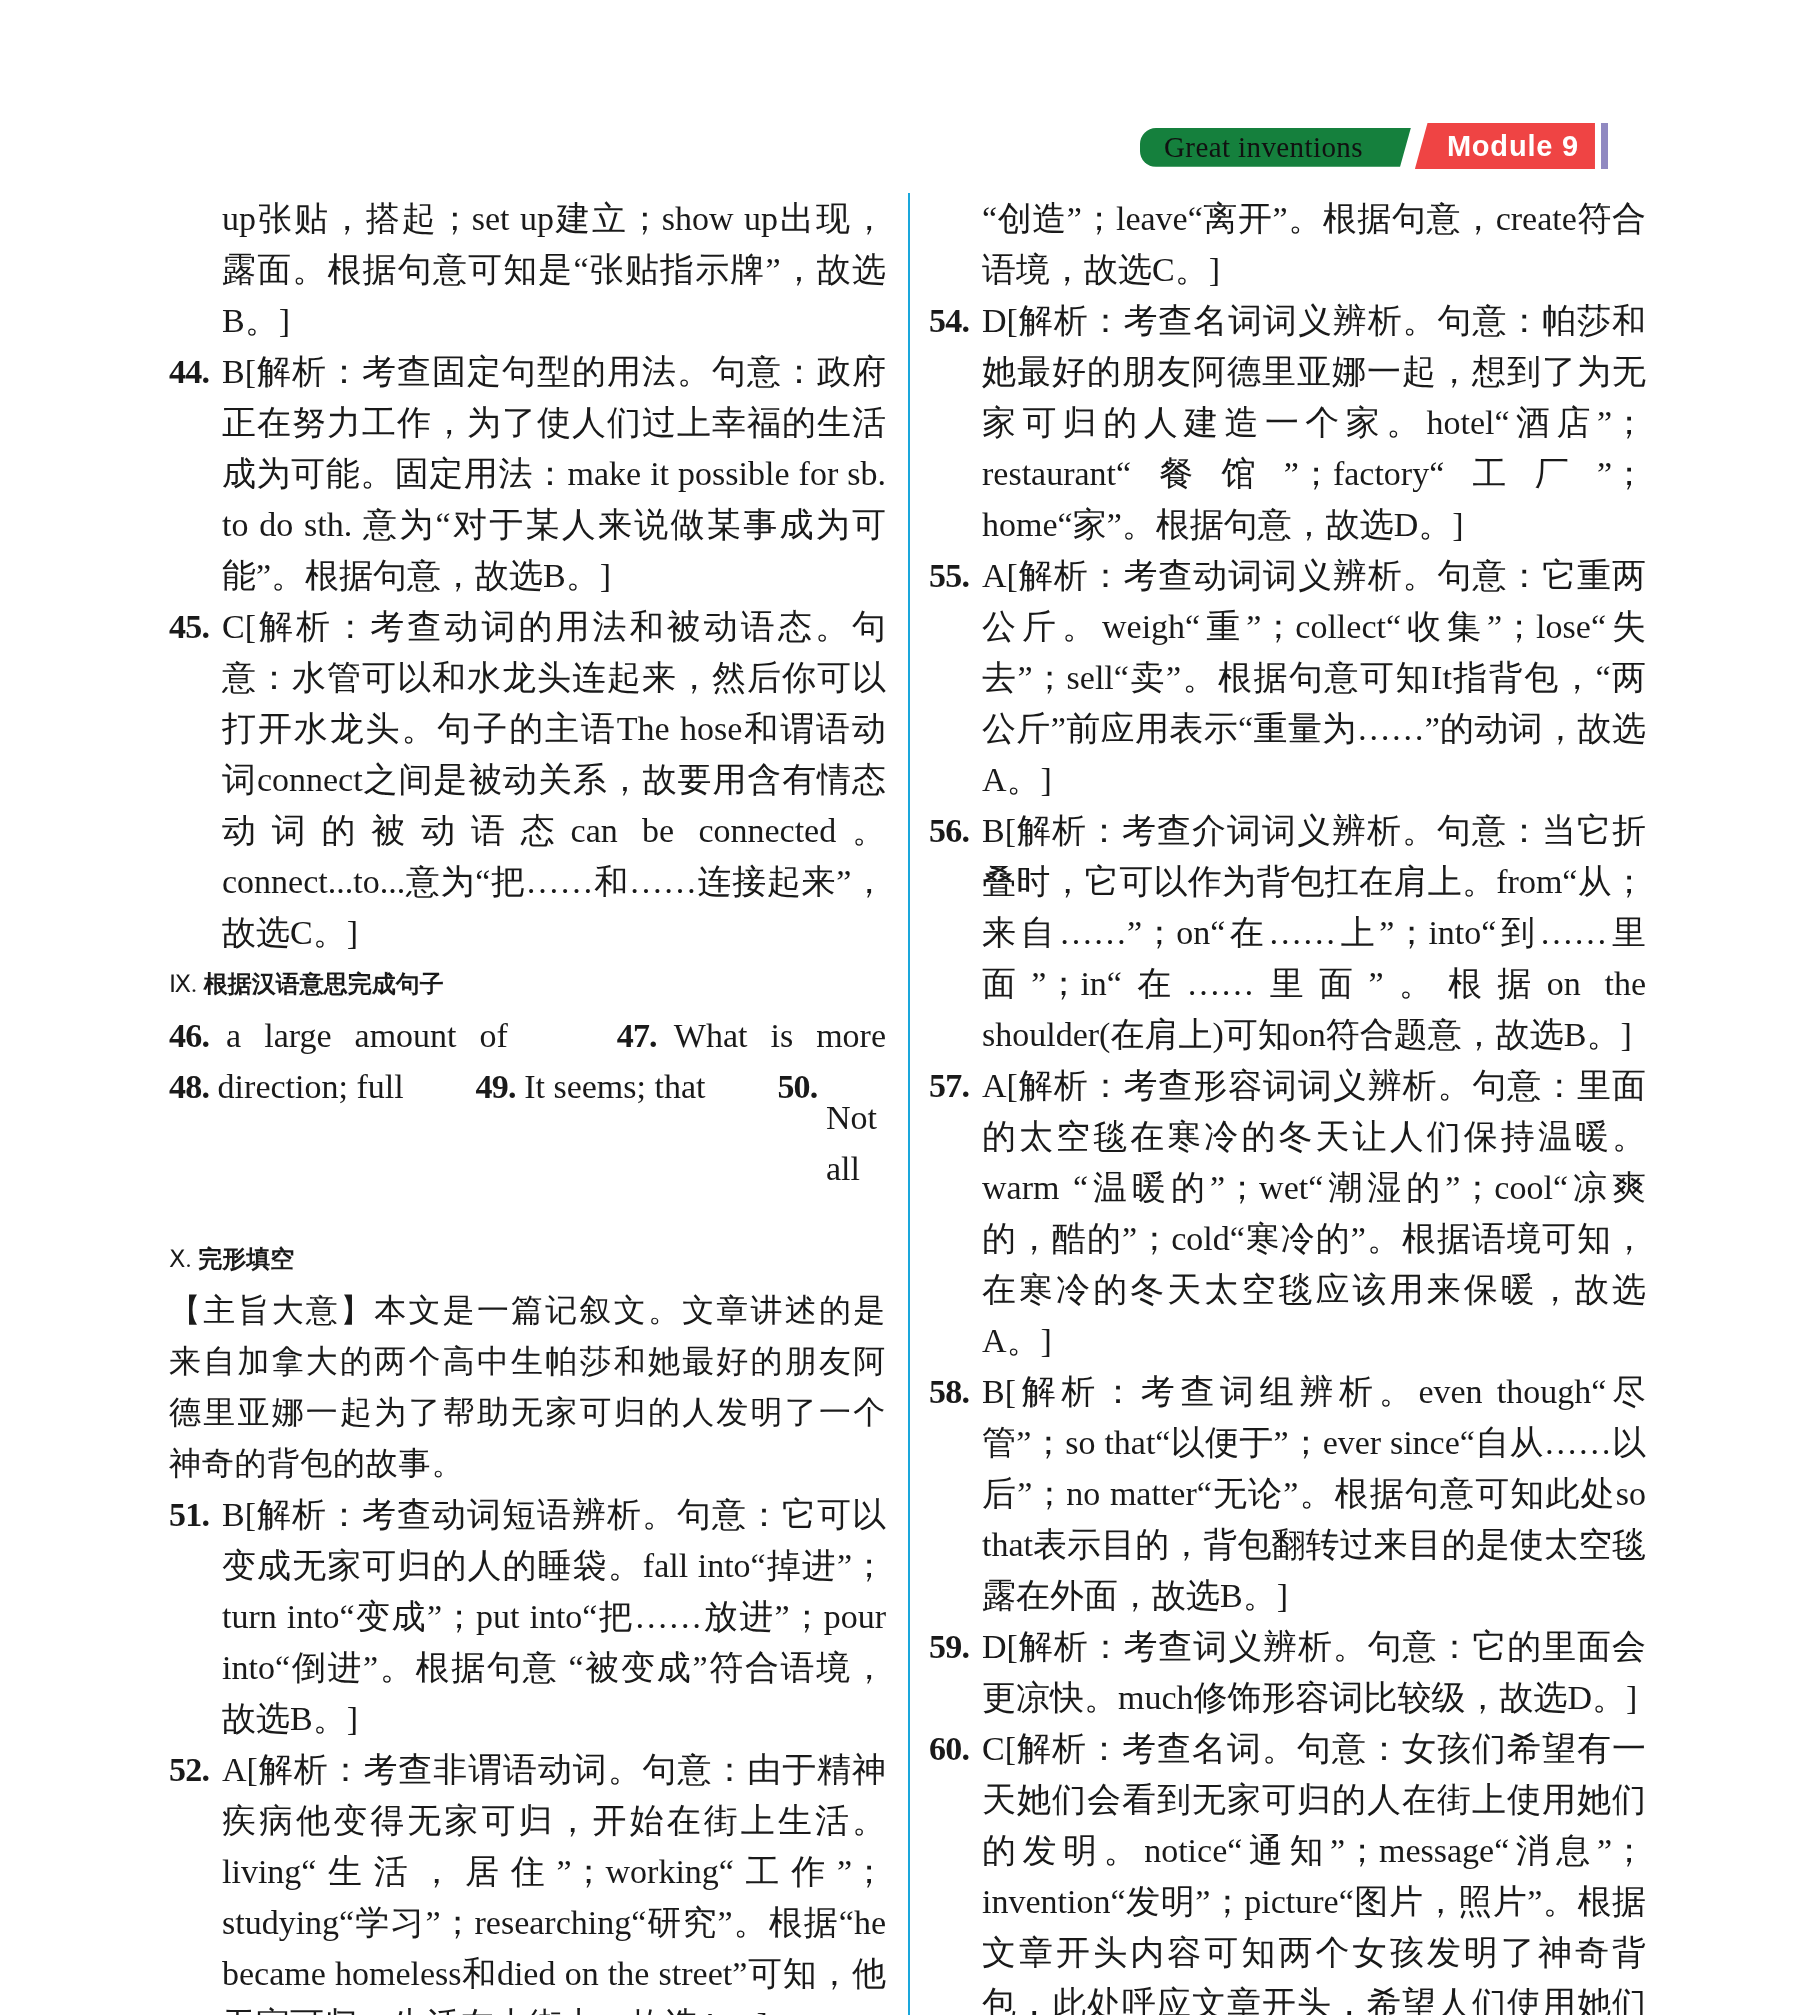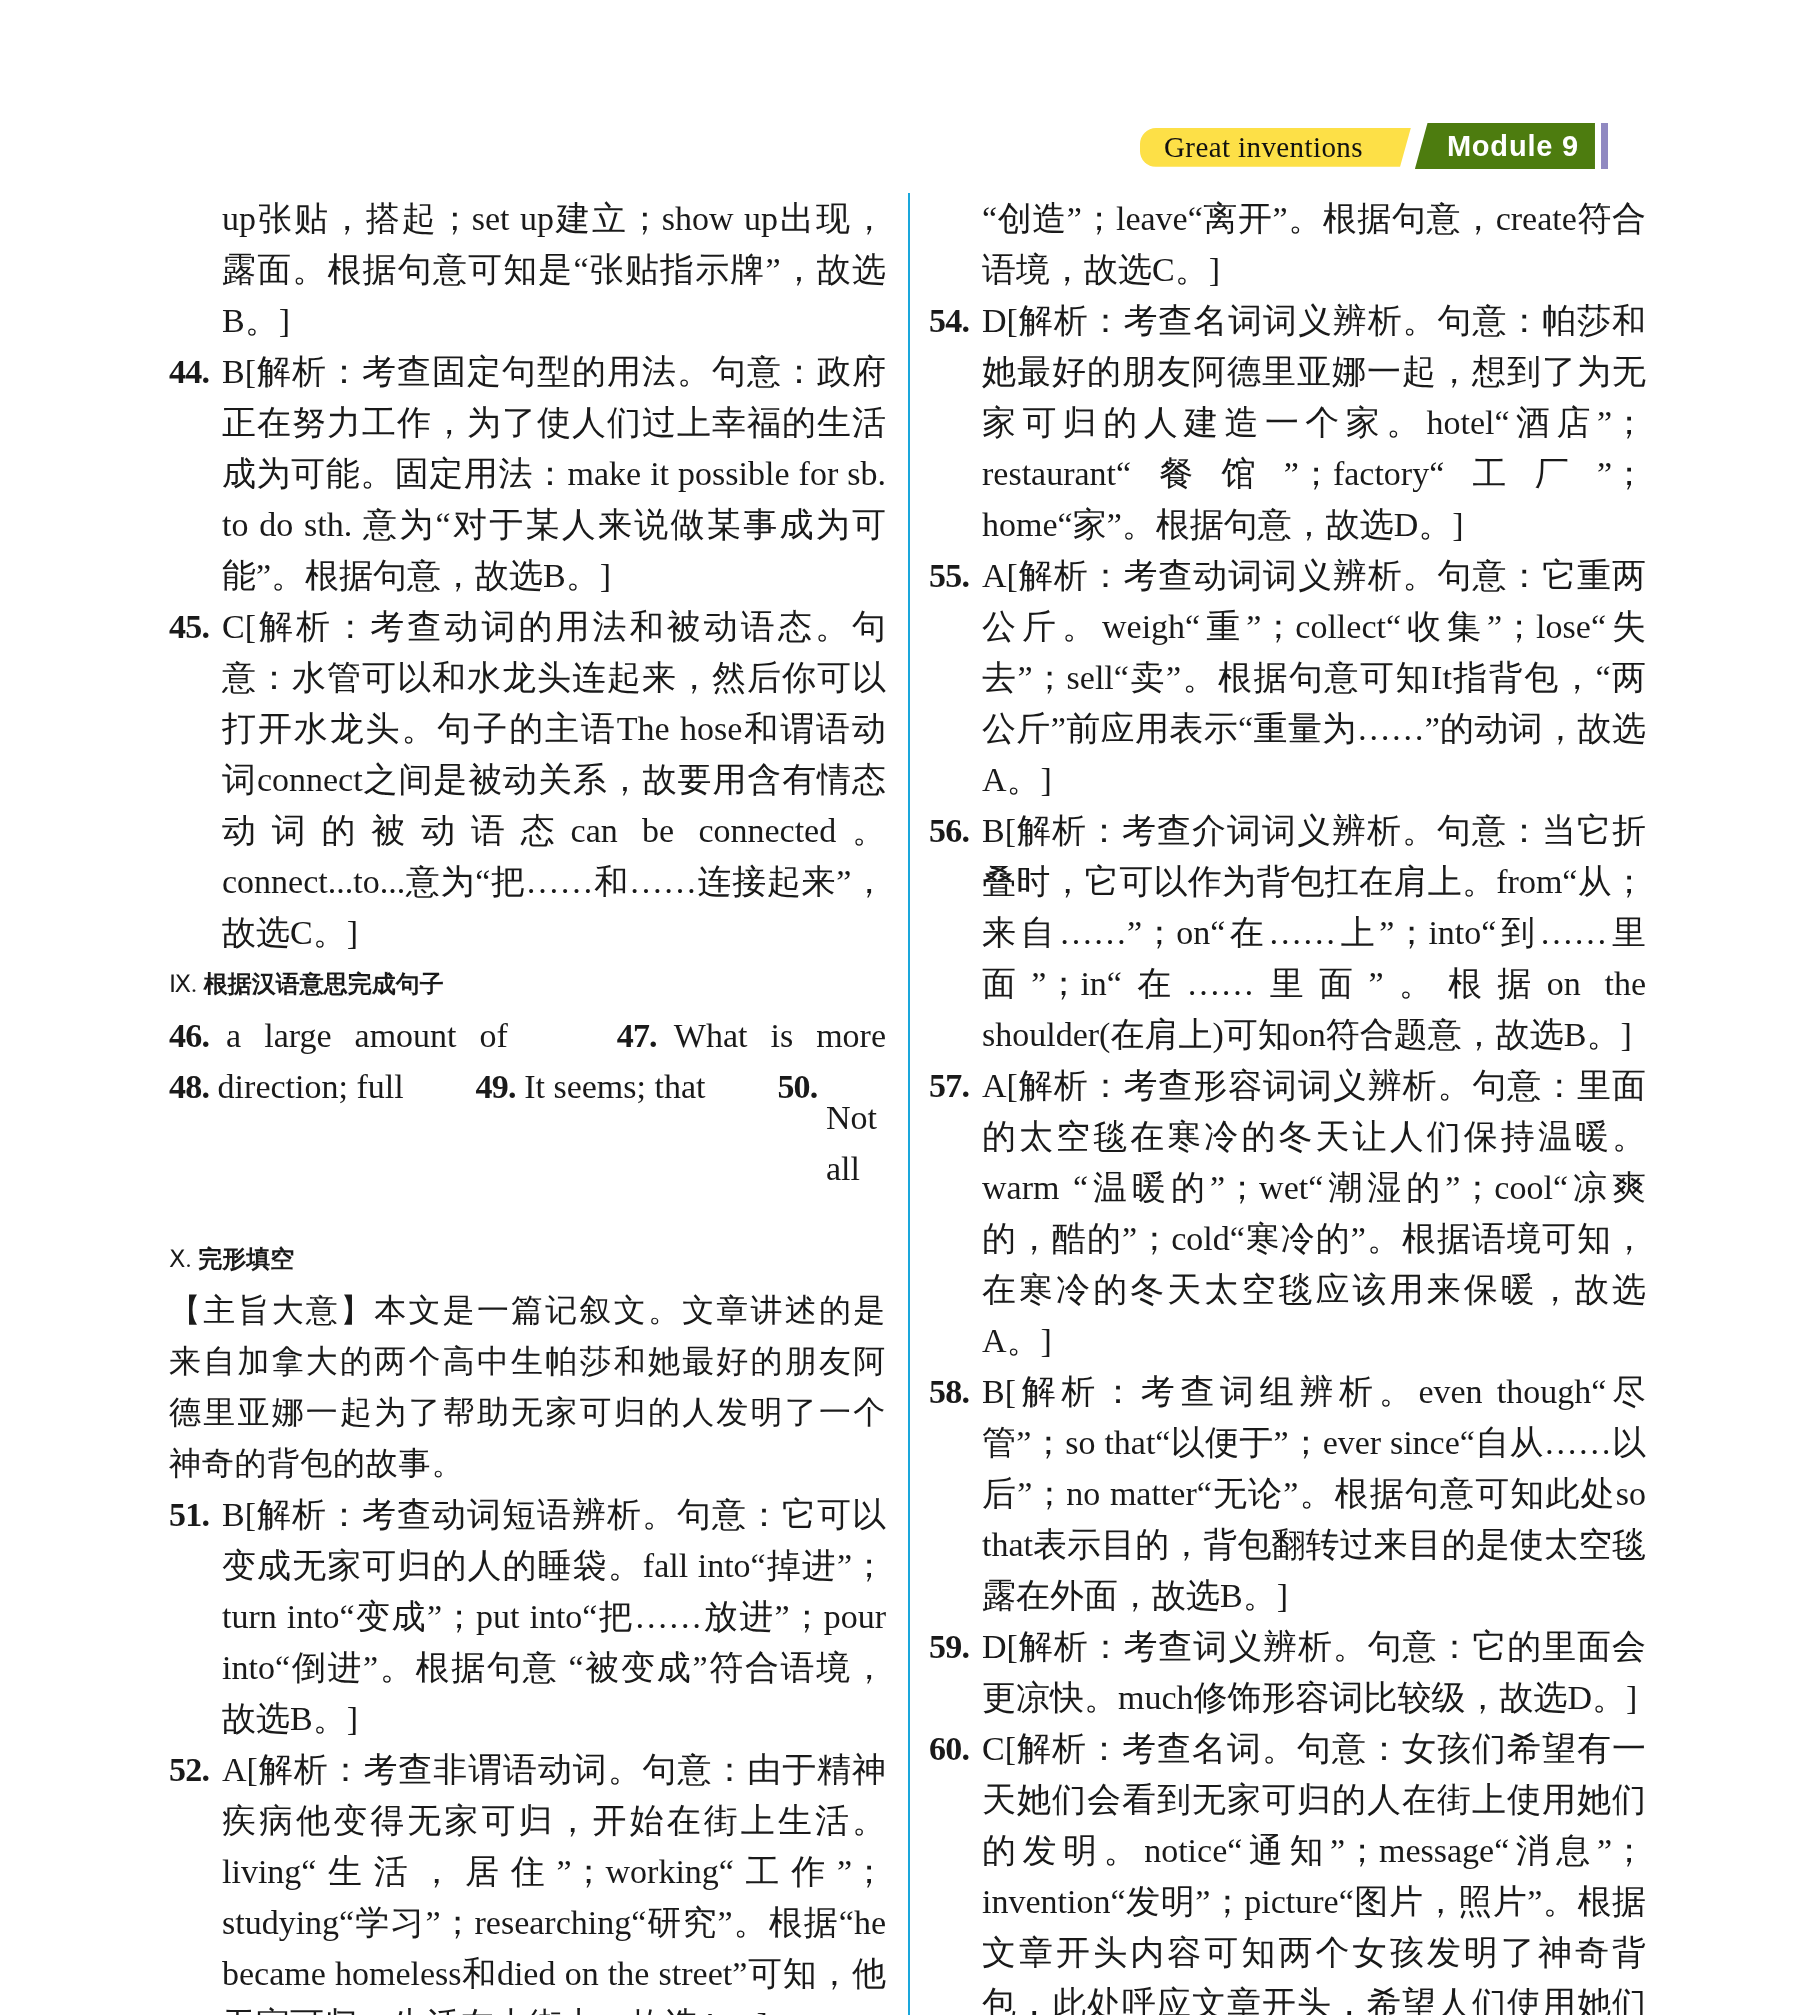--- a/index.html
+++ b/index.html
@@ -1,22 +1,22 @@
 <!DOCTYPE html>
 <html style="font-size:6.4px"><head>
 <meta charset="utf-8">
 <style>
   html, body { margin: 0; padding: 0; background: #ffffff; }
   body { width: 1818px; height: 2532px; position: relative; overflow: hidden;
          font-family: "Liberation Serif", "DejaVu Serif", serif; color: #1a1a1a; }
   .header { position: absolute; top: 123px; left: 1140px; height: 46px; display: flex; align-items: stretch; }
-  .hdr-title { background: #fde047; height: 39px; margin-top: 4.8px; padding: 0 48px 0 24px;
+  .hdr-title { background: #15803d; height: 39px; margin-top: 4.8px; padding: 0 48px 0 24px;
                border-radius: 16px 0 0 16px; clip-path: polygon(0 0, 100% 0, 96% 100%, 0 100%);
                font-family: "Liberation Serif", serif; font-size: 29px; line-height: 39px; color: #111; letter-spacing: 0.4px; }
-  .hdr-module { background: #4d7c0f; height: 46px; margin-left: 4px; padding: 0 16px 0 32px;
+  .hdr-module { background: #ef4444; height: 46px; margin-left: 4px; padding: 0 16px 0 32px;
                 clip-path: polygon(7% 0, 100% 0, 100% 100%, 0 100%);
                 font-family: "Liberation Sans", sans-serif; font-weight: bold; font-size: 29px; line-height: 46px; color: #fff; letter-spacing: 0.8px; }
   .hdr-bar { background: #9089c1; width: 6.4px; height: 46px; margin-left: 6.4px; }
   .divider { position: absolute; left: 908px; top: 193px; width: 2.4px; height: 1910px; background: #1aa7dc; }
   .col { position: absolute; top: 193px; width: 725px; font-size: 34px; line-height: 51px; }
   .col-left { left: 169px; width: 717px; }
   .col-right { left: 929px; width: 717px; }
   .item { display: flex; }
   .num { font-weight: bold; width: 53px; flex: none; font-family: "Liberation Serif", serif; letter-spacing: -0.8px; }
   .item .txt { flex: 1; text-align: justify; }

